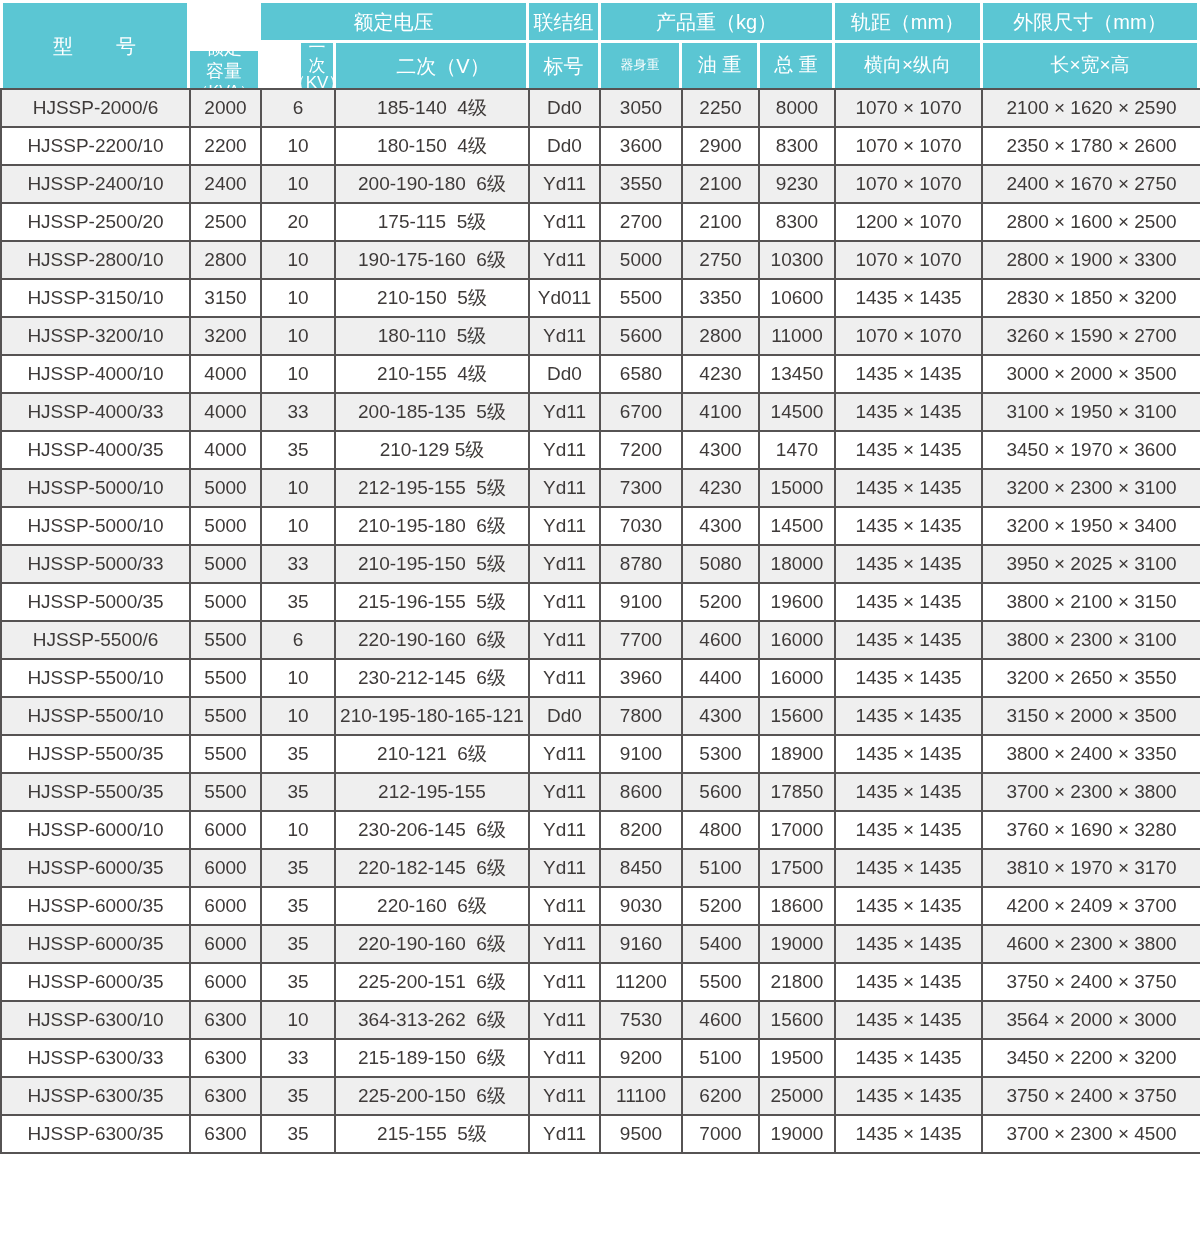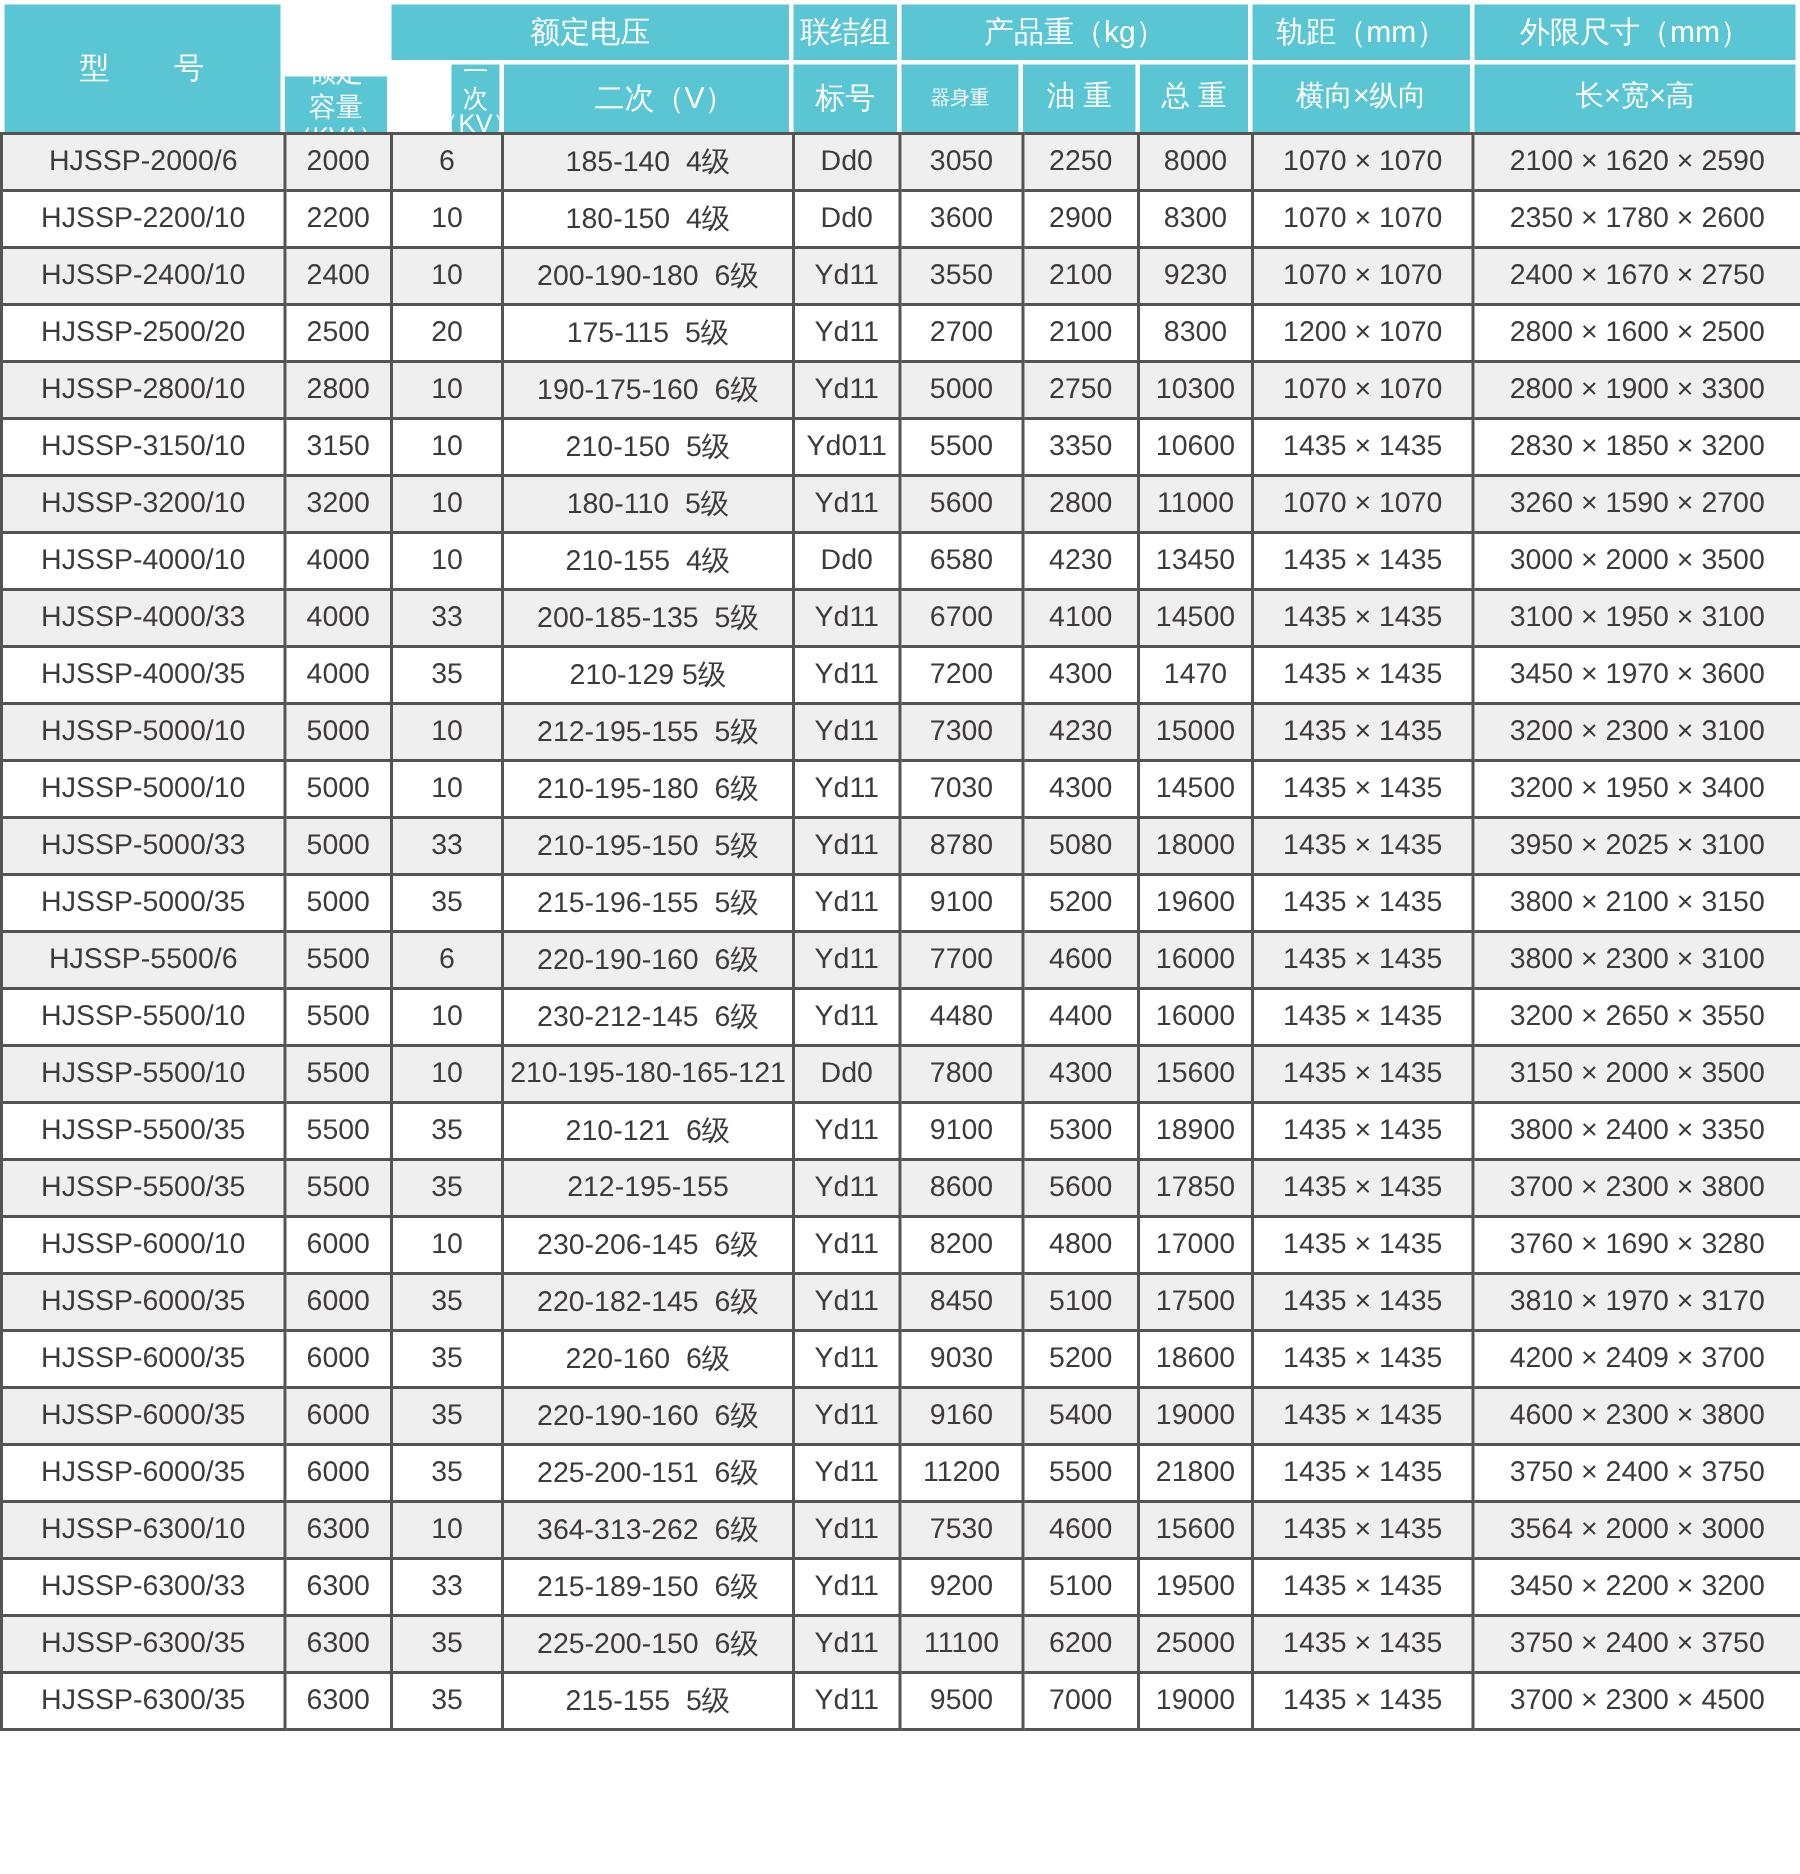--- a/index.html
+++ b/index.html
@@ -305,21 +305,21 @@
           <td>16000</td>
           <td>1435 × 1435</td>
           <td>3800 × 2300 × 3100</td>
         </tr>
         <tr>
           <td>HJSSP-5500/10</td>
           <td>5500</td>
           <td>10</td>
           <td>230-212-145  6级</td>
           <td>Yd11</td>
-          <td>4480</td>
+          <td>3960</td>
           <td>4400</td>
           <td>16000</td>
           <td>1435 × 1435</td>
           <td>3200 × 2650 × 3550</td>
         </tr>
         <tr>
           <td>HJSSP-5500/10</td>
           <td>5500</td>
           <td>10</td>
           <td>210-195-180-165-121</td>

